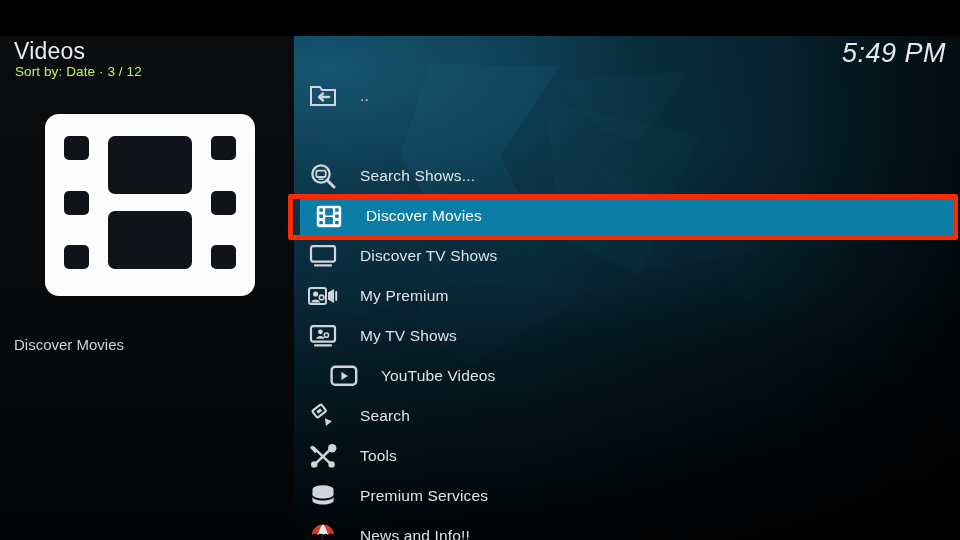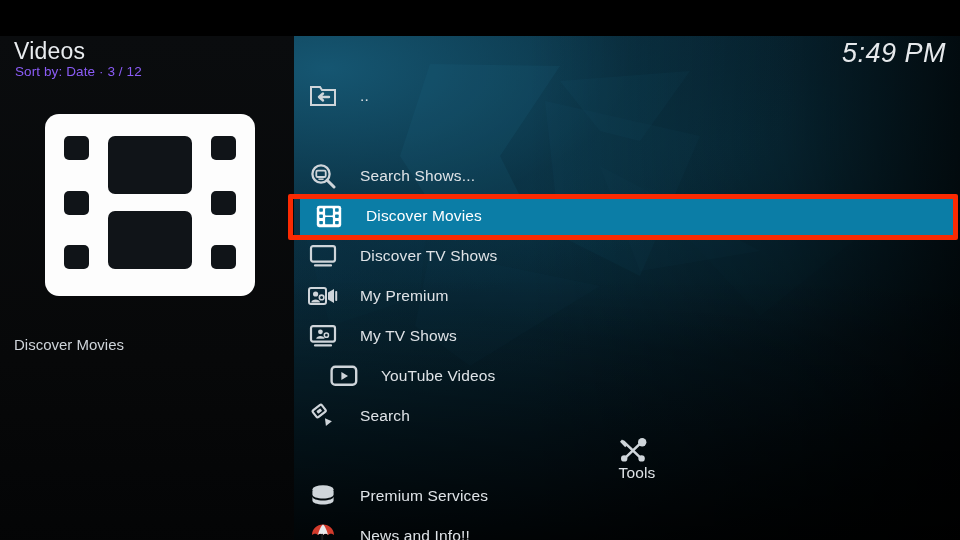--- a/index.html
+++ b/index.html
@@ -60,21 +60,21 @@
     font-size: 23px;
     font-weight: 300;
     color: #e9ecef;
     letter-spacing: 0.2px;
   }
   #page-subtitle {
     position: absolute;
     left: 15px; top: 28px;
     font-size: 13.5px;
     font-weight: 400;
-    color: #8b5cf6;
+    color: #bef264;
     letter-spacing: 0.1px;
   }
   #clock {
     position: absolute;
     right: 14px; top: 2px;
     font-size: 27px;
     font-weight: 300;
     color: #e6e9ec;
     letter-spacing: 0.5px;
     font-style: italic;
@@ -330,21 +330,21 @@
           <g transform="rotate(-38 13 13)">
             <rect x="7.4" y="2.4" width="11.4" height="8.6" rx="1.6" fill="none" stroke="#cfd5da" stroke-width="2.2"></rect>
             <rect x="10.6" y="5.2" width="5" height="3.2" rx="0.8" fill="#cfd5da"></rect>
             <path d="M13.1,11 L13.1,16 L9.2,22.6 L16.8,22.6 L13.1,16" fill="#cfd5da"></path>
           </g>
         </svg>
       </span>
       <span class="lbl">Search</span>
     </div>
 
-    <div class="row" style="top:400px;flex-direction:column;">
+    <div class="row" style="top:400px;">
       <span class="ic">
         <svg width="28" height="26" viewBox="0 0 28 26">
           <g stroke="#cfd5da" stroke-width="2.6" stroke-linecap="round" fill="none">
             <line x1="4.6" y1="4.6" x2="22.4" y2="21.6"></line>
             <line x1="23.2" y1="4.6" x2="5.4" y2="21.6"></line>
           </g>
           <path d="M3,2.4 L8.6,7.8 L6.2,10.2 L1,4.8 Z" fill="#cfd5da"></path>
           <circle cx="23.2" cy="5.2" r="4.2" fill="#cfd5da"></circle>
           <path d="M21.6,1.6 L25,5 L21.4,8.6 Z" fill="#0b2733" opacity="0"></path>
           <circle cx="5.2" cy="21.4" r="3.2" fill="#cfd5da"></circle>

